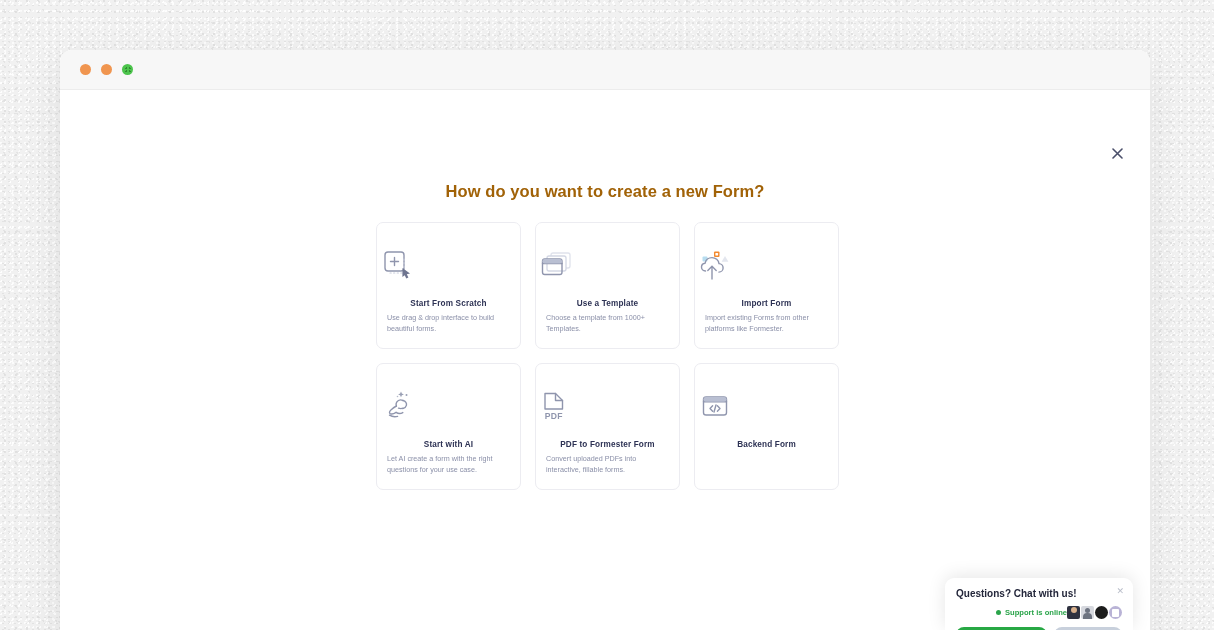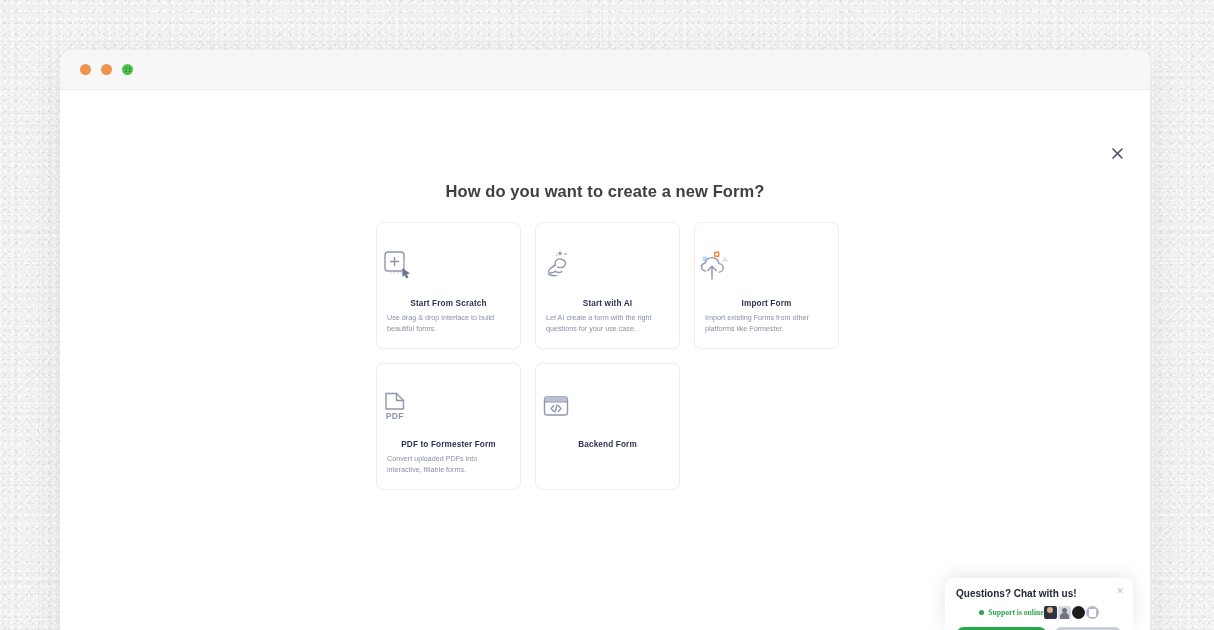--- a/index.html
+++ b/index.html
@@ -100,21 +100,21 @@
   #modal-close-button svg { display: block; }
 
   #modal-title {
     position: absolute;
     top: 92px;
     left: 0;
     width: 100%;
     text-align: center;
     font-size: 16.5px;
     font-weight: bold;
-    color: #404040;
+    color: #a16207;
     letter-spacing: .1px;
   }
 
   
   #create-options-grid {
     position: absolute;
     top: 132px;
     left: 316px;
     width: 465px;
     display: grid;
@@ -188,22 +188,21 @@
   #chat-headline {
     font-size: 10px;
     font-weight: bold;
     color: #23263a;
     margin-bottom: 7px;
   }
 
   .chat-status-row {
     display: flex;
     align-items: center;
-    justify-content: center;
-    font-family: Liberation Serif, serif;
+    justify-content: flex-end;
   }
   .chat-status {
     display: flex;
     align-items: center;
     gap: 4px;
     font-size: 7.6px;
     font-weight: bold;
     color: #2aa44a;
   }
   .status-dot {
@@ -331,53 +330,66 @@
             <rect x="8" y="6" width="19" height="19" rx="3" class="icon-stroke"></rect>
             <path d="M17.5 11.5 V19.5 M13.5 15.5 H21.5" class="icon-stroke"></path>
             <path d="M13 27 h12 M27 13 v12" stroke="#c9cddc" stroke-width="1.2" stroke-dasharray="1.2 2.4" stroke-linecap="round" fill="none"></path>
             <path d="M25.5 22 L33 27.5 L29.8 28.3 L31.4 31.6 L29.3 32.6 L27.7 29.3 L25.4 31 Z" fill="#6f7590"></path>
           </svg>
         </div>
         <div class="card-title">Start From Scratch</div>
         <div class="card-desc">Use drag &amp; drop interface to build beautiful forms.</div>
       </div>
 
+      <div class="option-card">
+        <div class="card-icon">
+          <svg width="40" height="36" viewBox="0 0 40 36" aria-hidden="true">
+            <rect x="15" y="5" width="19" height="15" rx="2" fill="#fff" stroke="#dfe2ec" stroke-width="1.3"></rect>
+            <rect x="11" y="8" width="19" height="15" rx="2" fill="#fff" stroke="#d3d7e4" stroke-width="1.3"></rect>
+            <rect x="6.5" y="11" width="19.5" height="15.5" rx="2.2" fill="#fff" class="icon-stroke"></rect>
+            <path d="M6.5 15.5 H26" class="icon-stroke"></path>
+            <rect x="6.5" y="11" width="19.5" height="4.5" rx="2.2" fill="#b9bfd2" stroke="none"></rect>
+          </svg>
+        </div>
+        <div class="card-title">Use a Template</div>
+        <div class="card-desc">Choose a template from 1000+ Templates.</div>
+      </div>
+
+      <div class="option-card">
+        <div class="card-icon">
+          <svg width="42" height="36" viewBox="0 0 42 36" aria-hidden="true">
+            <rect x="7.5" y="8.5" width="5" height="5" rx="1" fill="#b8ddf0"></rect>
+            <rect x="19" y="3.5" width="5.5" height="5.5" rx="1" fill="#f3892e"></rect>
+            <rect x="20.4" y="4.9" width="2.7" height="2.7" rx=".6" fill="#fff"></rect>
+            <path d="M30 8 L33.4 13.8 H26.6 Z" fill="#e3e6ee"></path>
+            <path d="M10.5 23 c-2.4 0 -4 -1.8 -4 -3.9 c0 -2 1.5 -3.7 3.6 -3.9 c.6 -3.3 3.5 -5.6 6.9 -5.6 c3.6 0 6.6 2.6 7 6 c2.3 .1 4.1 2 4.1 4.3 c0 2.3 -1.9 4.2 -4.2 4.2" class="icon-stroke"></path>
+            <path d="M17 31 V18.5" class="icon-stroke"></path>
+            <path d="M12.8 22.4 L17 18.2 L21.2 22.4" class="icon-stroke"></path>
+          </svg>
+        </div>
+        <div class="card-title">Import Form</div>
+        <div class="card-desc">Import existing Forms from other platforms like Formester.</div>
+      </div>
 
       <div class="option-card">
         <div class="card-icon">
           <svg width="40" height="40" viewBox="0 0 40 40" aria-hidden="true">
             <path d="M24 4.5 l.9 2 2 .9 -2 .9 -.9 2 -.9 -2 -2 -.9 2 -.9 Z" fill="#9aa0b5"></path>
             <circle cx="29.5" cy="8" r="1" fill="#9aa0b5"></circle>
             <circle cx="20.5" cy="9.5" r=".8" fill="#b4b9ca"></circle>
             <path d="M26 13.5 c2.6 .6 4 2.6 3.4 4.9 c-.5 1.9 -2 2.8 -3.6 3.2" class="icon-stroke"></path>
             <path d="M26 13.5 c-2.4 -1.1 -5 -.3 -6.3 1.7 c-.8 1.3 -.8 2.6 -.3 3.8" class="icon-stroke"></path>
             <path d="M19.4 19 c-2.2 1.1 -4.3 2.6 -5.9 4.4 c-1.5 1.7 -1.3 3.3 .5 3.6 c1.5 .3 3.4 -.5 5.1 -1.6" class="icon-stroke"></path>
             <path d="M19.1 25.4 c1.9 1.3 4.4 1.6 6.7 .2" class="icon-stroke"></path>
             <path d="M21.5 21.2 c1.6 .5 3.2 .5 4.6 0" class="icon-stroke"></path>
             <path d="M12.5 28.2 c2.4 1.5 5.4 1.9 8.1 1.2" class="icon-stroke"></path>
           </svg>
         </div>
         <div class="card-title">Start with AI</div>
         <div class="card-desc">Let AI create a form with the right questions for your use case.</div>
-      </div>
-
-      <div class="option-card">
-        <div class="card-icon">
-          <svg width="42" height="36" viewBox="0 0 42 36" aria-hidden="true">
-            <rect x="7.5" y="8.5" width="5" height="5" rx="1" fill="#b8ddf0"></rect>
-            <rect x="19" y="3.5" width="5.5" height="5.5" rx="1" fill="#f3892e"></rect>
-            <rect x="20.4" y="4.9" width="2.7" height="2.7" rx=".6" fill="#fff"></rect>
-            <path d="M30 8 L33.4 13.8 H26.6 Z" fill="#e3e6ee"></path>
-            <path d="M10.5 23 c-2.4 0 -4 -1.8 -4 -3.9 c0 -2 1.5 -3.7 3.6 -3.9 c.6 -3.3 3.5 -5.6 6.9 -5.6 c3.6 0 6.6 2.6 7 6 c2.3 .1 4.1 2 4.1 4.3 c0 2.3 -1.9 4.2 -4.2 4.2" class="icon-stroke"></path>
-            <path d="M17 31 V18.5" class="icon-stroke"></path>
-            <path d="M12.8 22.4 L17 18.2 L21.2 22.4" class="icon-stroke"></path>
-          </svg>
-        </div>
-        <div class="card-title">Import Form</div>
-        <div class="card-desc">Import existing Forms from other platforms like Formester.</div>
       </div>
 
       <div class="option-card">
         <div class="card-icon">
           <svg width="36" height="40" viewBox="0 0 36 40" aria-hidden="true">
             <path d="M9 6.5 h10.5 L26.5 13.5 V22 h-17.5 Z" class="icon-stroke"></path>
             <path d="M19.5 6.5 V13.5 H26.5" class="icon-stroke"></path>
             <text x="17.7" y="31.5" text-anchor="middle" font-family="'Liberation Sans', sans-serif" font-size="8.6" font-weight="bold" fill="#8f95ad" letter-spacing=".3">PDF</text>
           </svg>
         </div>

